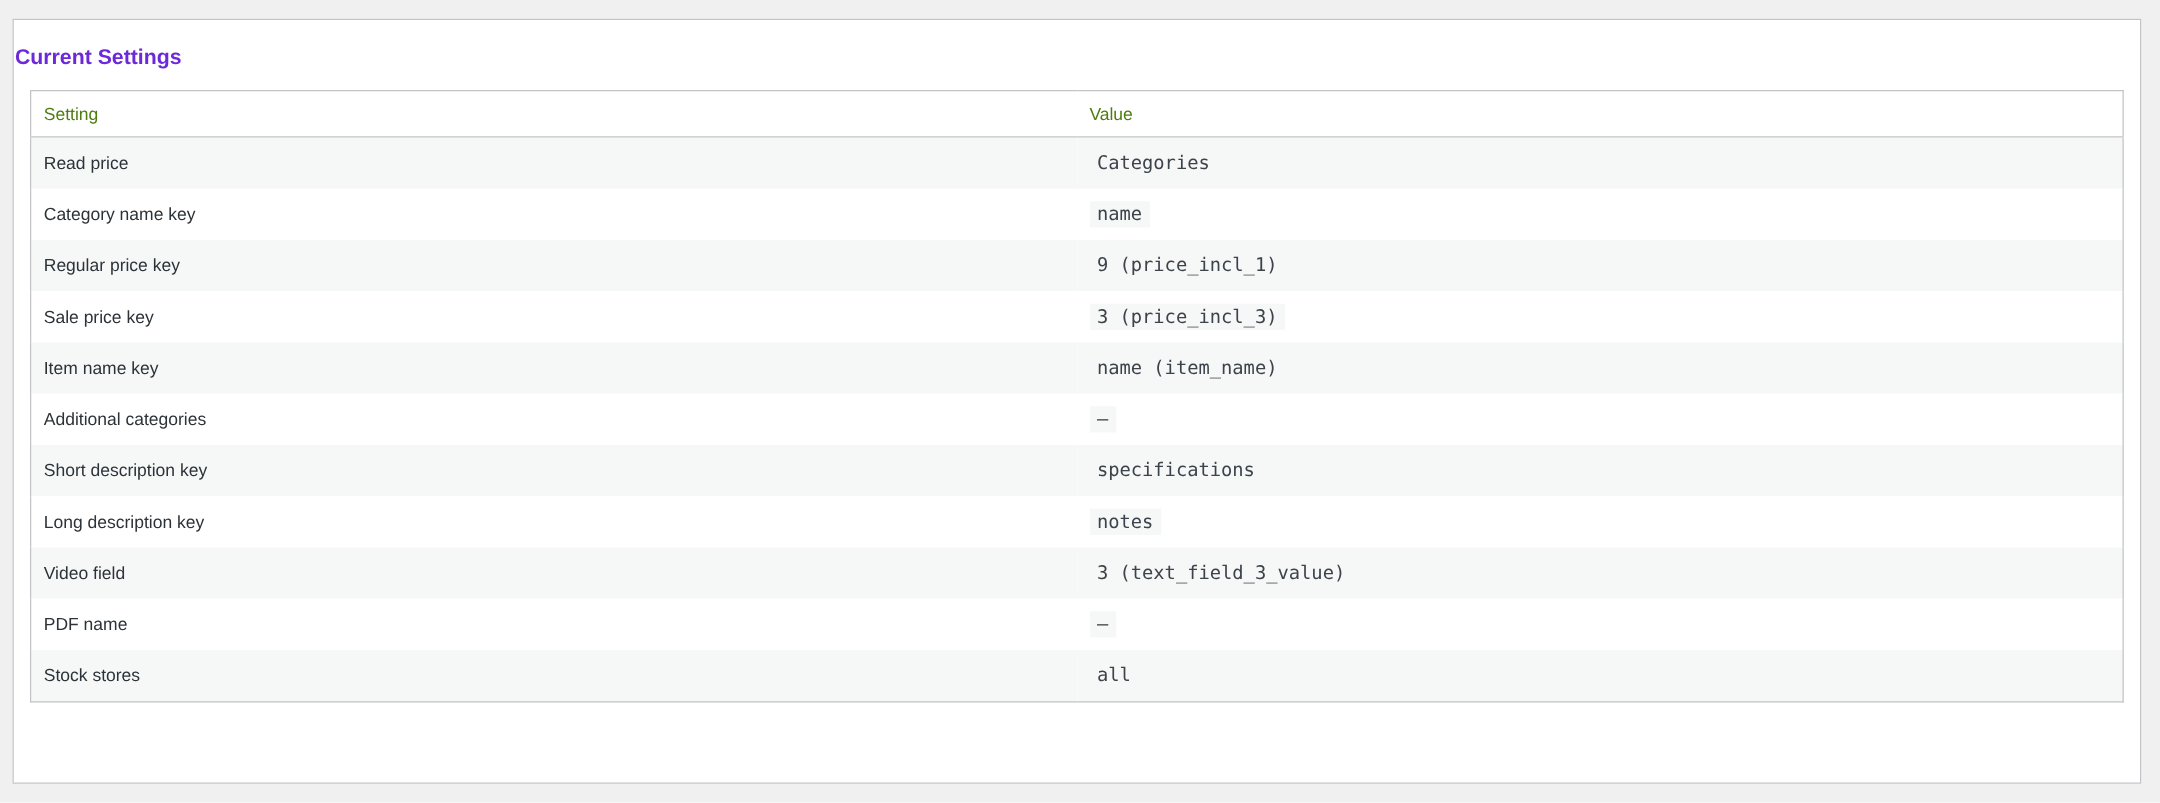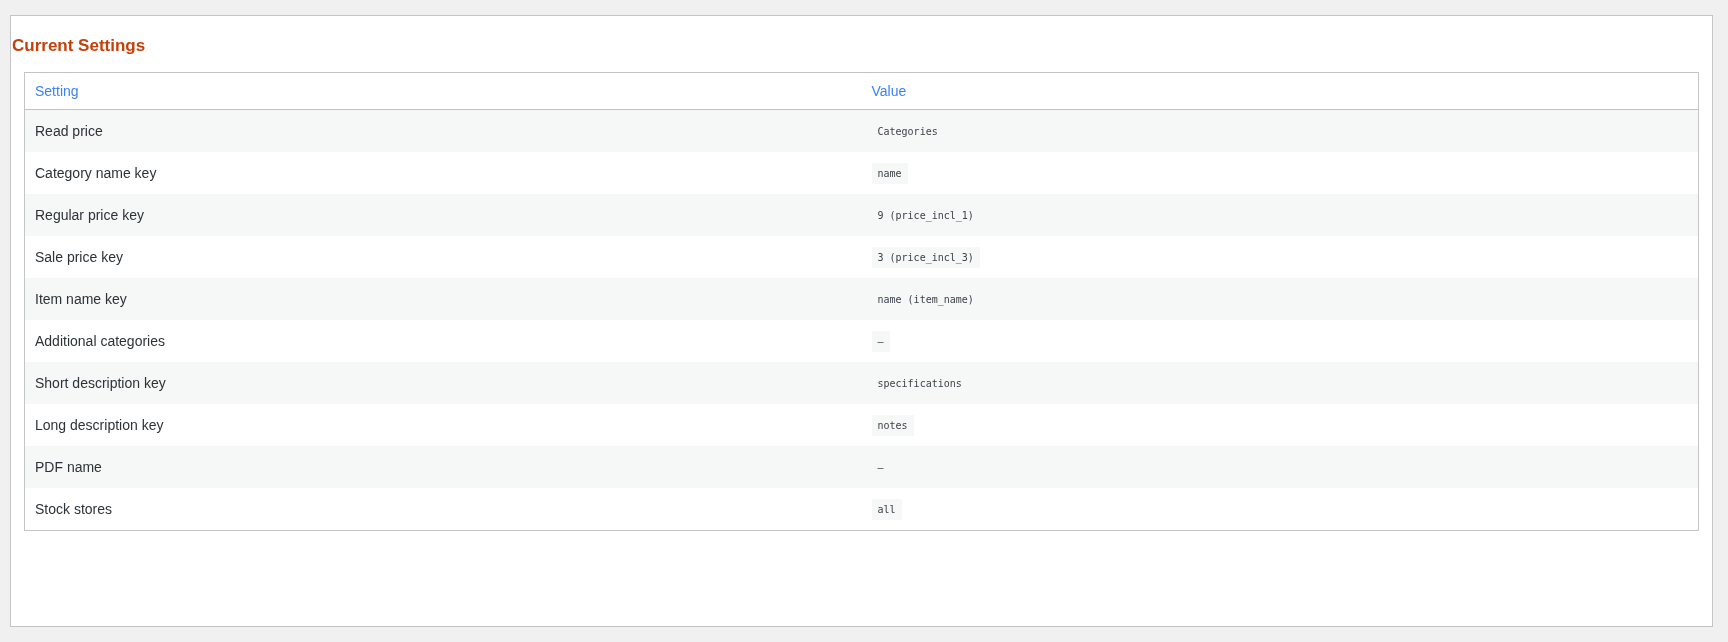--- a/index.html
+++ b/index.html
@@ -20,58 +20,58 @@
     height: 612px;
     background: #ffffff;
     border: 1px solid #c3c4c7;
   }
   .panel-title {
     margin: 19px 0 0 1px;
     padding: 0;
     font-size: 17px;
     line-height: 22px;
     font-weight: 700;
-    color: #c2410c;
+    color: #6d28d9;
   }
   table.settings-table {
     margin: 15px 13px 0 13px;
     width: calc(100% - 26px);
     border-collapse: collapse;
     border: 1px solid #c3c4c7;
     background: #ffffff;
     table-layout: fixed;
   }
   table.settings-table th {
     width: 50%;
     text-align: left;
     font-weight: 400;
     font-size: 14px;
     line-height: 20px;
-    color: #3b82f6;
+    color: #4d7c0f;
     padding: 8px 10px;
     border-bottom: 1px solid #c3c4c7;
     background: #ffffff;
   }
   table.settings-table td {
     width: 50%;
     padding: 10px;
     font-size: 14px;
     line-height: 21px;
     color: #2c3338;
     vertical-align: middle;
   }
   table.settings-table tbody tr:nth-child(odd) {
     background: #f6f7f7;
   }
   table.settings-table tbody tr:nth-child(even) {
     background: #ffffff;
   }
   td.value-cell code {
     font-family: "DejaVu Sans Mono", monospace;
-    font-size: 10px;
+    font-size: 15px;
     line-height: 15px;
     color: #3c434a;
     background: #f6f7f7;
     padding: 3px 6px;
     display: inline-block;
   }
 </style>
 </head>
 <body>
 
@@ -111,20 +111,24 @@
         </tr>
         <tr>
           <td class="setting-cell">Short description key</td>
           <td class="value-cell"><code>specifications</code></td>
         </tr>
         <tr>
           <td class="setting-cell">Long description key</td>
           <td class="value-cell"><code>notes</code></td>
         </tr>
         <tr>
+          <td class="setting-cell">Video field</td>
+          <td class="value-cell"><code>3 (text_field_3_value)</code></td>
+        </tr>
+        <tr>
           <td class="setting-cell">PDF name</td>
           <td class="value-cell"><code>—</code></td>
         </tr>
         <tr>
           <td class="setting-cell">Stock stores</td>
           <td class="value-cell"><code>all</code></td>
         </tr>
       </tbody>
   </table>
 </div>

